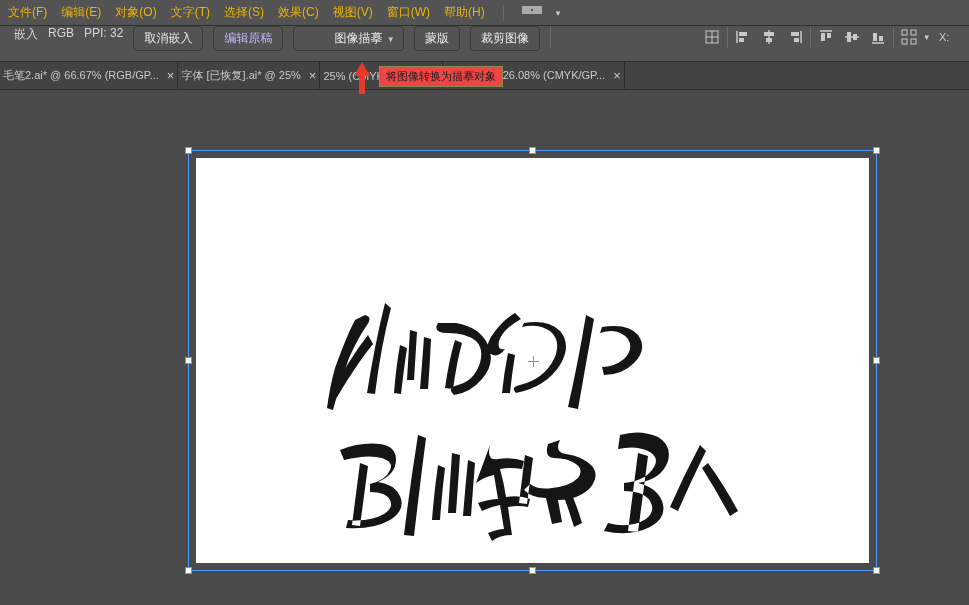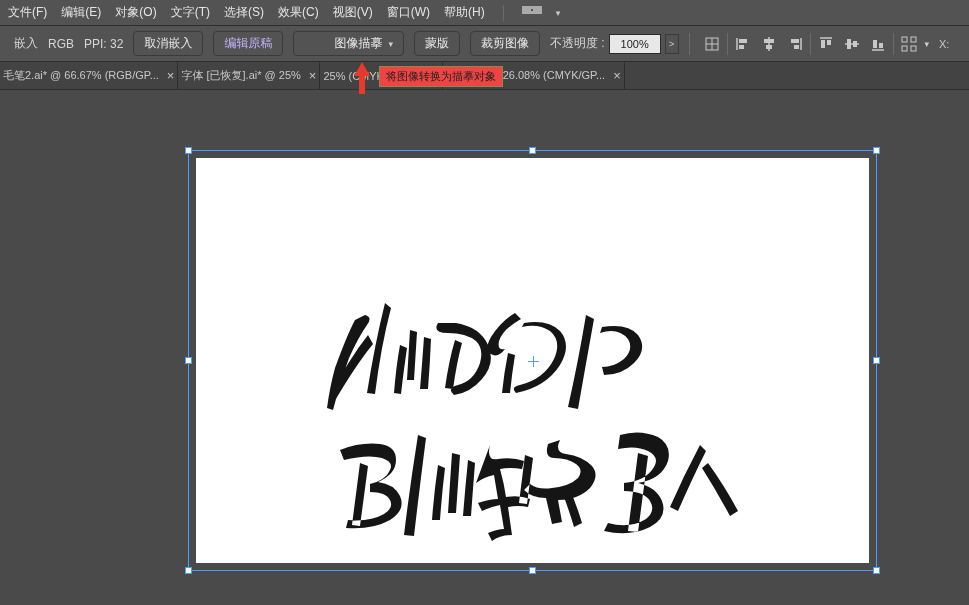--- a/index.html
+++ b/index.html
@@ -1,24 +1,24 @@
 <!DOCTYPE html>
 <html><head>
 <meta charset="utf-8">
 <style>
 * { margin: 0; padding: 0; box-sizing: border-box; font-family: "Microsoft YaHei", sans-serif; }
 body { width: 969px; height: 605px; background: #4a4a4a; overflow: hidden; position: relative; }
 .menubar { height: 26px; background: #535353; display: flex; align-items: center; padding: 0 8px; gap: 14px; border-bottom: 1px solid #2e2e2e; }
-.menubar span { color: #e5e5e5; font-size: 12px; cursor: pointer; }
+.menubar span { color: #eab308; font-size: 12px; cursor: pointer; }
 .menubar .sep { width: 1px; height: 16px; background: #6a6a6a; margin: 0 4px; }
 .menubar .panel-icon { width: 20px; height: 14px; display: flex; flex-direction: column; gap: 2px; }
 .menubar .panel-icon div { height: 3px; background: #aaa; }
 .menubar .panel-icon .top { display: flex; gap: 2px; }
 .menubar .panel-icon .top div { flex: 1; height: 5px; background: #aaa; }
-.ctrlbar { height: 36px; background: #535353; display: flex; align-items: center; padding: 0 14px; gap: 10px; border-bottom: 1px solid #2e2e2e; font-size: 12px; color: #d6d6d6; }
+.ctrlbar { height: 36px; background: #535353; display: flex; align-items: flex-start; padding: 0 14px; gap: 10px; border-bottom: 1px solid #2e2e2e; font-size: 12px; color: #d6d6d6; }
 .ctrlbar .lbl { white-space: nowrap; }
 .ctrlbar .btn { border: 1px solid #3a3a3a; background: #535353; color: #e8e8e8; padding: 3px 10px; font-size: 12px; border-radius: 4px; cursor: pointer; white-space: nowrap; }
 .ctrlbar .btn.disabled { color: #c4b5fd; }
 .ctrlbar .btn.dd { display: flex; align-items: center; gap: 6px; position: relative; padding-left: 40px; }
 .ctrlbar .btn.dd .chev { font-size: 9px; color: #ccc; }
 .ctrlbar .opacity-group { display: flex; align-items: center; gap: 4px; }
 .ctrlbar .opacity-input { width: 52px; height: 20px; background: #e8e8e8; border: 1px solid #2a2a2a; color: #222; font-size: 11px; text-align: center; }
 .ctrlbar .spin { width: 14px; height: 20px; border: 1px solid #3a3a3a; background: #535353; cursor: pointer; display: flex; align-items: center; justify-content: center; }
 .ctrlbar .spin::after { content: ">"; font-size: 9px; color: #ccc; }
 .ctrlbar .vsep { width: 1px; height: 22px; background: #6a6a6a; }
@@ -72,25 +72,20 @@
   <span class="lbl">RGB</span>
   <span class="lbl"><span>PPI:</span> <span>32</span></span>
   <button class="btn">取消嵌入</button>
   <button class="btn disabled">编辑原稿</button>
   <button class="btn dd">
     <span>图像描摹</span>
       <span class="chev">▾</span>
   </button>
   <button class="btn">蒙版</button>
   <button class="btn">裁剪图像</button>
-  <div class="opacity-group">
-    <span class="lbl">不透明度 :</span>
-    <input class="opacity-input" value="100%" style="">
-    <div class="spin"></div>
-  </div>
   <div class="vsep"></div>
   <div class="icon-group">
     <div class="toolicon">
         <svg viewBox="0 0 16 16">
           <rect x="2" y="2" width="12" height="12" fill="none" stroke="#c8c8c8"></rect>
           <path d="M2 8h12M8 2v12" stroke="#c8c8c8"></path>
         </svg>
       </div>
     <div class="vsep"></div>
     <div class="toolicon">

